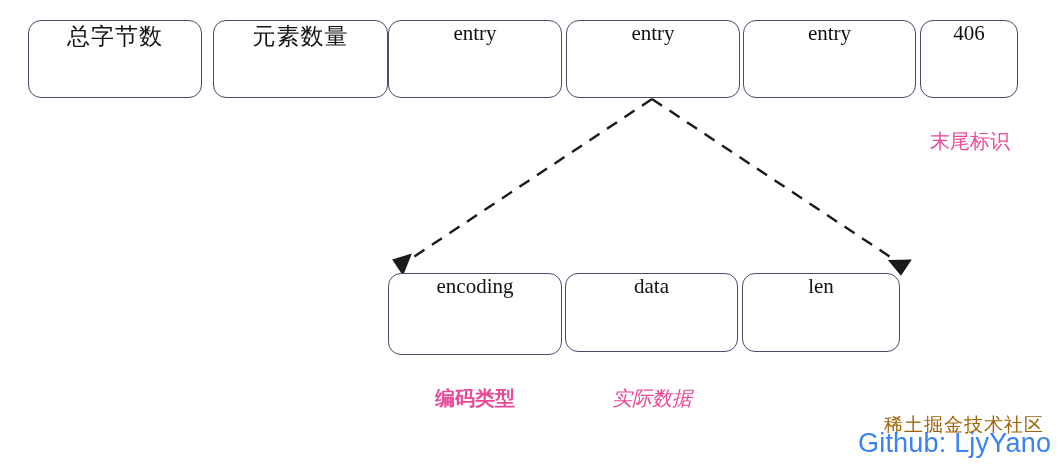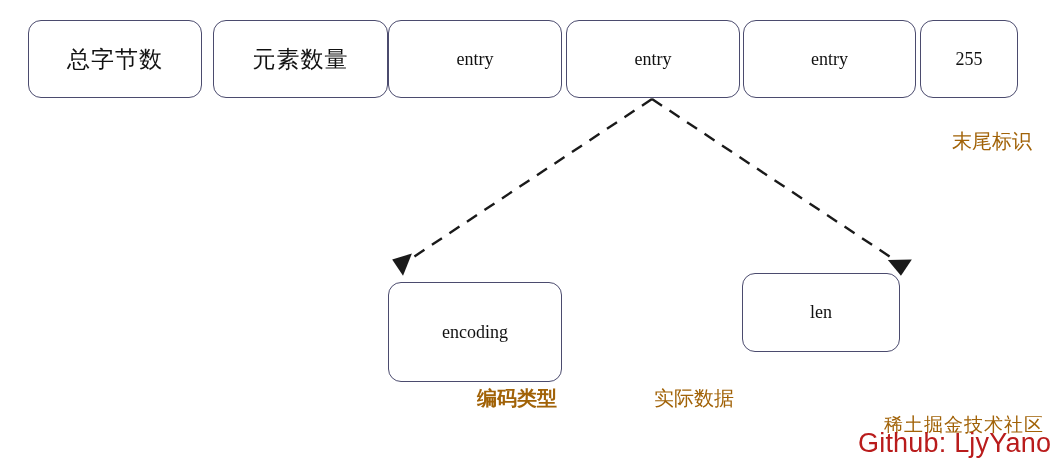--- a/index.html
+++ b/index.html
@@ -17,41 +17,40 @@
     background: #ffffff;
     overflow: hidden;
   }
   .box {
     position: absolute;
     box-sizing: border-box;
     border: 1.6px solid #4b4b6e;
     border-radius: 13px;
     background: #ffffff;
     display: flex;
-    align-items: center;
     justify-content: center;
     font-family: "Liberation Serif", serif;
     color: #111111;
     z-index: 3;
   }
   .box.cjk {
     font-family: "Liberation Serif", "DejaVu Serif", serif;
     font-size: 23px;
     letter-spacing: 1px;
   }
   .box.latin {
     font-family: "Liberation Serif", serif;
-    font-size: 18px;
+    font-size: 21px;
   }
   .caption {
     position: absolute;
     font-family: "Liberation Sans", sans-serif;
     font-size: 20px;
-    color: #a16207;
-    text-align: right;
+    color: #ec4899;
+    text-align: center;
     line-height: 1.22;
     white-space: pre-line;
     z-index: 3;
   }
   #arrows {
     position: absolute;
     left: 0;
     top: 0;
     width: 1062px;
     height: 467px;
@@ -63,21 +62,21 @@
     font-size: 19px;
     color: #a16207;
     letter-spacing: 1px;
     z-index: 4;
     white-space: nowrap;
   }
   .credit {
     position: absolute;
     font-family: "Liberation Sans", sans-serif;
     font-size: 27px;
-    color: #b91c1c;
+    color: #3b82f6;
     letter-spacing: 0.2px;
     white-space: nowrap;
     z-index: 5;
   }
 </style>
 </head>
 <body>
 
 <div id="canvas">
 
@@ -103,31 +102,34 @@
   <div class="box latin" style="left:388px; top:20px; width:174px; height:78px;">
       <span>entry</span>
     </div>
   <div class="box latin" style="left:566px; top:20px; width:174px; height:78px;">
       <span>entry</span>
     </div>
   <div class="box latin" style="left:743px; top:20px; width:173px; height:78px;">
       <span>entry</span>
     </div>
   <div class="box latin" style="left:920px; top:20px; width:98px;  height:78px;">
-      <span>255</span>
+      <span>406</span>
     </div>
 
   <div class="caption" style="left:908px; top:129px; width:124px;">末尾标识</div>
 
-  <div class="box latin" style="left:388px; top:273px; width:174px; height:100px;margin-top:9px;">
+  <div class="box latin" style="left:388px; top:273px; width:174px; height:82px;">
       <span>encoding</span>
+    </div>
+  <div class="box latin" style="left:565px; top:273px; width:173px; height:79px;">
+      <span>data</span>
     </div>
   <div class="box latin" style="left:742px; top:273px; width:158px; height:79px;">
       <span>len</span>
     </div>
 
   <div class="caption" style="left:393px; top:386px; width:164px;font-weight:bold;">编码类型</div>
-  <div class="caption" style="left:570px; top:386px; width:164px;">实际数据</div>
+  <div class="caption" style="left:570px; top:386px; width:164px;font-style:italic;">实际数据</div>
 
   <div class="watermark" style="left:884px; top:412px;">稀土掘金技术社区</div>
   <div class="credit" style="left:858px; top:428px;">Github: LjyYano</div>
 
 </div>
 
 </body></html>

